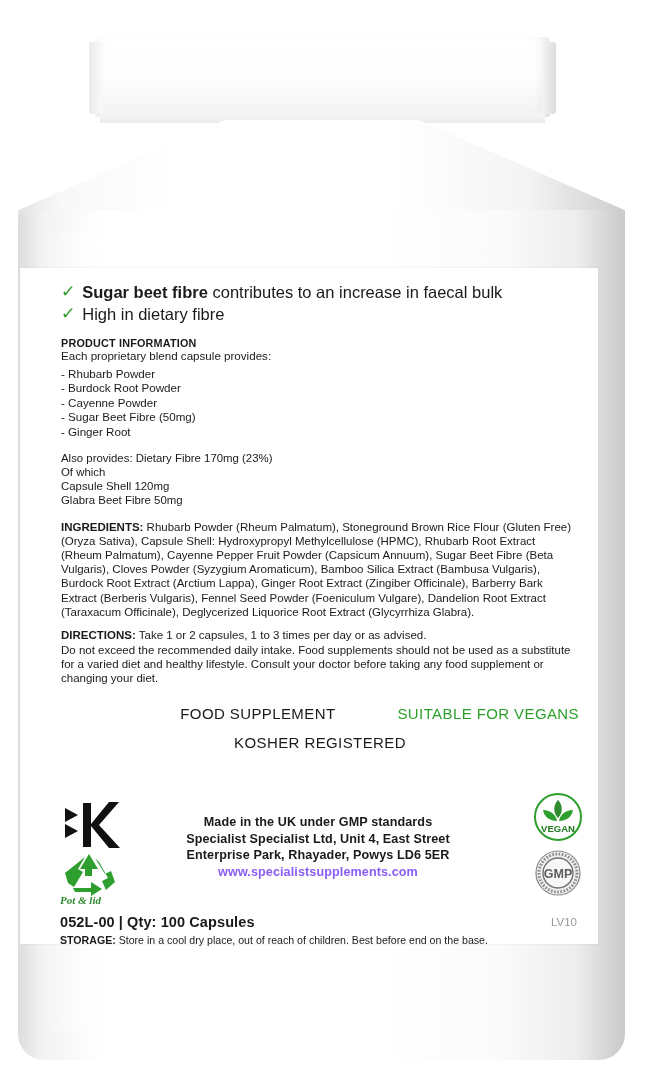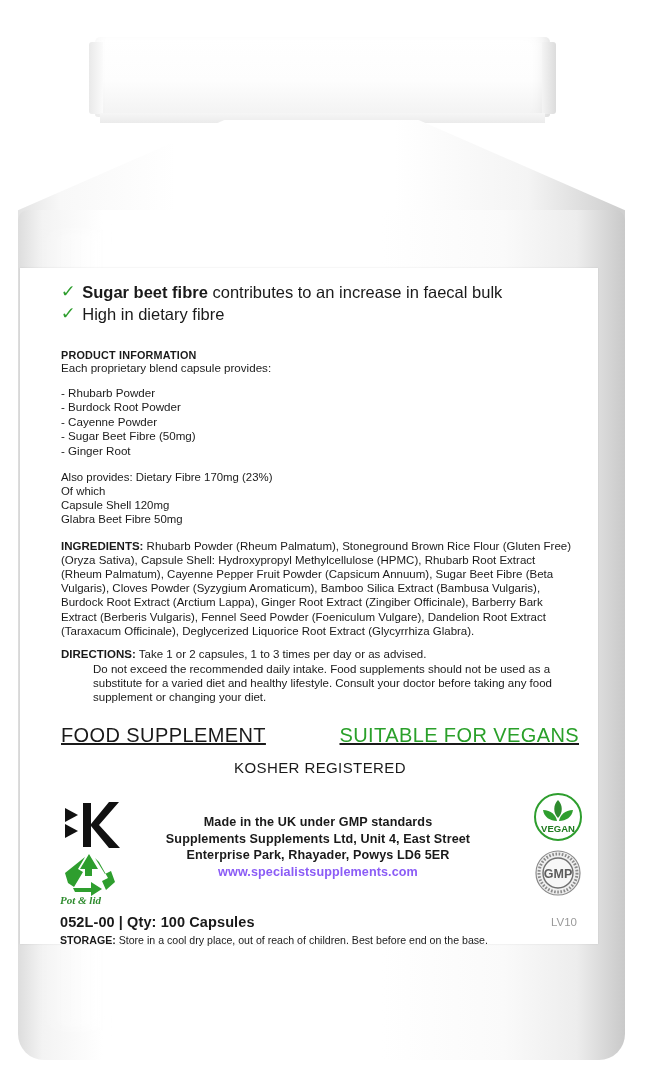--- a/index.html
+++ b/index.html
@@ -40,38 +40,38 @@
 
   .lbl-inner{position:absolute;left:41px;top:14px;width:518px;color:#1a1a1a;}
 
   
   .claim{display:flex;align-items:flex-start;gap:7px;font-size:16.5px;line-height:21px;
          margin-bottom:1px;white-space:nowrap;}
   .tick{color:#2e9e2e;font-size:17px;font-weight:bold;line-height:20px;
         display:inline-block;transform:scaleX(1.05);}
   .claim b{font-weight:bold;}
 
-  .sec-title{font-size:10.8px;font-weight:bold;letter-spacing:.2px;margin-top:24px;}
+  .sec-title{font-size:10.8px;font-weight:bold;letter-spacing:.2px;margin-top:12px;}
   .sub{font-size:11.6px;line-height:14.5px;}
 
-  .cols{display:flex;margin-top:10px;}
+  .cols{display:flex;margin-top:3px;}
   .col{font-size:11.6px;line-height:14.6px;}
   .col.left{width:262px;}
 
   .alsoblk{margin-top:13px;font-size:11.4px;line-height:13.9px;}
 
   .ingr{margin-top:12px;font-size:11.5px;line-height:14.1px;text-align:left;}
   .ingr b{font-weight:bold;}
 
   .dirs{margin-top:9px;font-size:11.5px;line-height:14.1px;}
   .dirs b{font-weight:bold;}
-  .dirs .p2{margin-top:1px;margin-left:32px;}
+  .dirs .p2{margin-top:1px;}
 
   .taglines{margin-top:20px;text-align:center;}
-  .tg-row{display:flex;justify-content:space-between;gap:62px;font-size:20px;letter-spacing:.4px;text-decoration:underline;}
+  .tg-row{display:flex;justify-content:flex-end;gap:62px;font-size:15px;letter-spacing:.4px;}
   .tg-vegan{color:#2aa02a;}
   .tg-kosher{font-size:15px;letter-spacing:.4px;margin-top:12px;}
 
   
   .footer{position:absolute;left:0;top:508px;width:518px;height:160px;}
 
   .kosher-k{position:absolute;left:-2px;top:7px;width:62px;height:56px;}
   .recycle{position:absolute;left:0px;top:62px;width:58px;height:46px;}
   .potlid{position:absolute;left:-1px;top:104px;font-size:11px;font-weight:bold;
           font-style:italic;color:#2e8b2e;font-family:"Liberation Serif",serif;}
@@ -162,21 +162,21 @@
             <path d="M28 2 L37 17 L31 17 L31 24 L24 24 L24 17 L19 17 Z"></path>
             <path d="M24 5 L17 17 L22 20 L13 35 L7 31 L4 21 Z"></path>
             <path d="M34 6 L44 22 L50 19 L54 30 L45 38 L41 29 L47 26 L38 10 Z"></path>
             <path d="M12 36 L30 36 L30 30 L41 37 L30 44 L30 40 L14 40 Z"></path>
           </g>
         </svg>
         <div class="potlid">Pot &amp; lid</div>
 
         <div class="addr">
           <div>Made in the UK under GMP standards</div>
-          <div>Supplements Supplements Ltd, Unit 4, East Street</div>
+          <div>Specialist Specialist Ltd, Unit 4, East Street</div>
           <div>Enterprise Park, Rhayader, Powys LD6 5ER</div>
           <div class="url">www.specialistsupplements.com</div>
         </div>
 
         <svg class="vegan-badge" viewBox="0 0 50 50">
           <circle cx="25" cy="25" r="23" fill="none" stroke="#2e9e2e" stroke-width="2"></circle>
           <path d="M25 8 C30 13 30 21 25 26 C20 21 20 13 25 8 Z" fill="#2e8b2e"></path>
           <path d="M10 18 C18 18 23 23 24 29 C17 29 11 25 10 18 Z" fill="#2e9e2e"></path>
           <path d="M40 18 C39 25 33 29 26 29 C27 23 32 18 40 18 Z" fill="#2e9e2e"></path>
           <text x="25" y="40" font-family="Liberation Sans, sans-serif" font-size="9.5" font-weight="bold" fill="#1f7a1f" text-anchor="middle">VEGAN</text>

